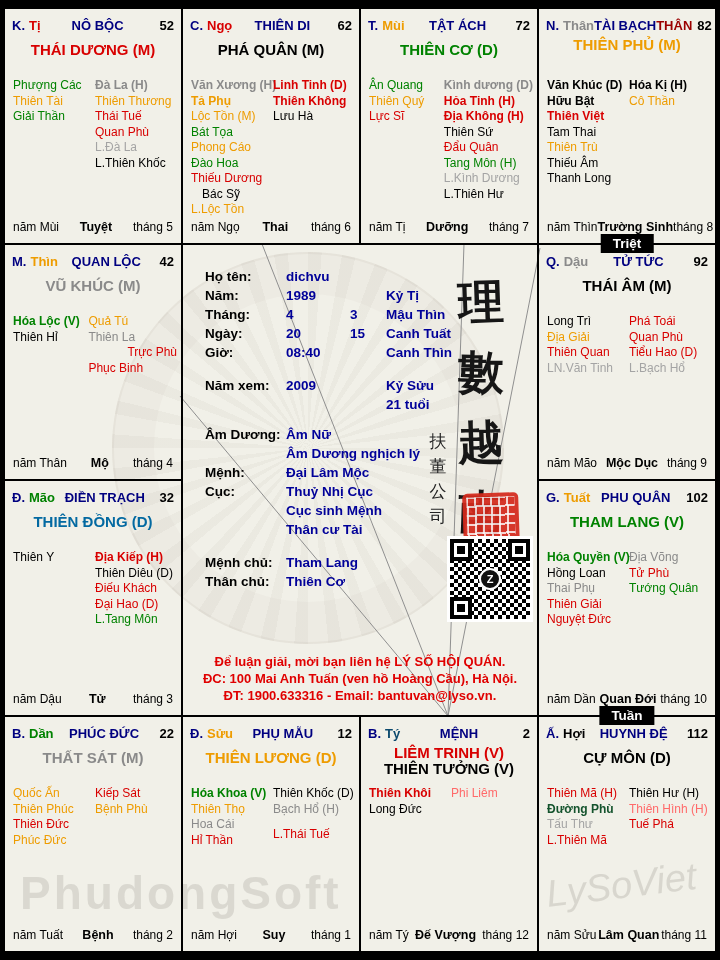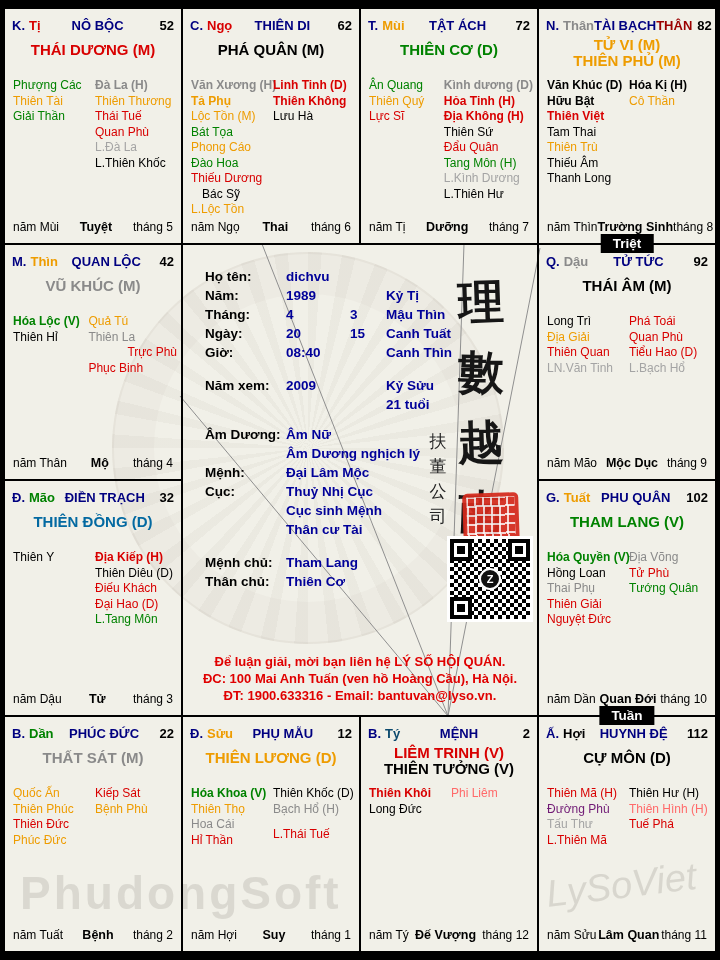--- a/index.html
+++ b/index.html
@@ -180,21 +180,20 @@
     </div>
       <div class="cell two" style="left: 534px; top: 0px;">
       <div class="hdr">
         <span class="stem">N.</span>
         <span class="branch" style="color: rgb(138, 138, 138);">Thân</span>
         <span class="house">TÀI BẠCH</span>
         <span class="extra">THÂN</span>
         <span class="num">82</span>
       </div>
       <div class="mains">
-          <div style="color: rgb(238, 156, 0);">TỬ VI (M)</div>
           <div style="color: rgb(238, 156, 0);">THIÊN PHỦ (M)</div>
         </div>
       <div class="cols">
         <div class="colL">
             <div style="color: rgb(0, 0, 0); font-weight: bold;">Văn Khúc (D)</div>
             <div style="color: rgb(0, 0, 0); font-weight: bold;">Hữu Bật</div>
             <div style="color: rgb(216, 0, 0); font-weight: bold;">Thiên Việt</div>
             <div style="color: rgb(0, 0, 0);">Tam Thai</div>
             <div style="color: rgb(238, 156, 0);">Thiên Trù</div>
             <div style="color: rgb(0, 0, 0);">Thiếu Âm</div>
@@ -424,21 +423,21 @@
         <span class="house">HUYNH ĐỆ</span>
         <span class="extra"></span>
         <span class="num">112</span>
       </div>
       <div class="mains">
           <div style="color: rgb(0, 0, 0);">CỰ MÔN (D)</div>
         </div>
       <div class="cols">
         <div class="colL">
             <div style="color: rgb(216, 0, 0);">Thiên Mã (H)</div>
-            <div style="color: #701a75;">Đường Phù</div>
+            <div style="color: #14532d; font-weight: bold;">Đường Phù</div>
             <div style="color: rgb(164, 164, 164);">Tấu Thư</div>
             <div style="color: rgb(216, 0, 0);">L.Thiên Mã</div>
           </div>
         <div class="colR">
             <div style="color: rgb(0, 0, 0);">Thiên Hư (H)</div>
             <div style="color: rgb(255, 106, 106);">Thiên Hình (H)</div>
             <div style="color: rgb(216, 0, 0);">Tuế Phá</div>
           </div>
       </div>
       <div class="ftr">

